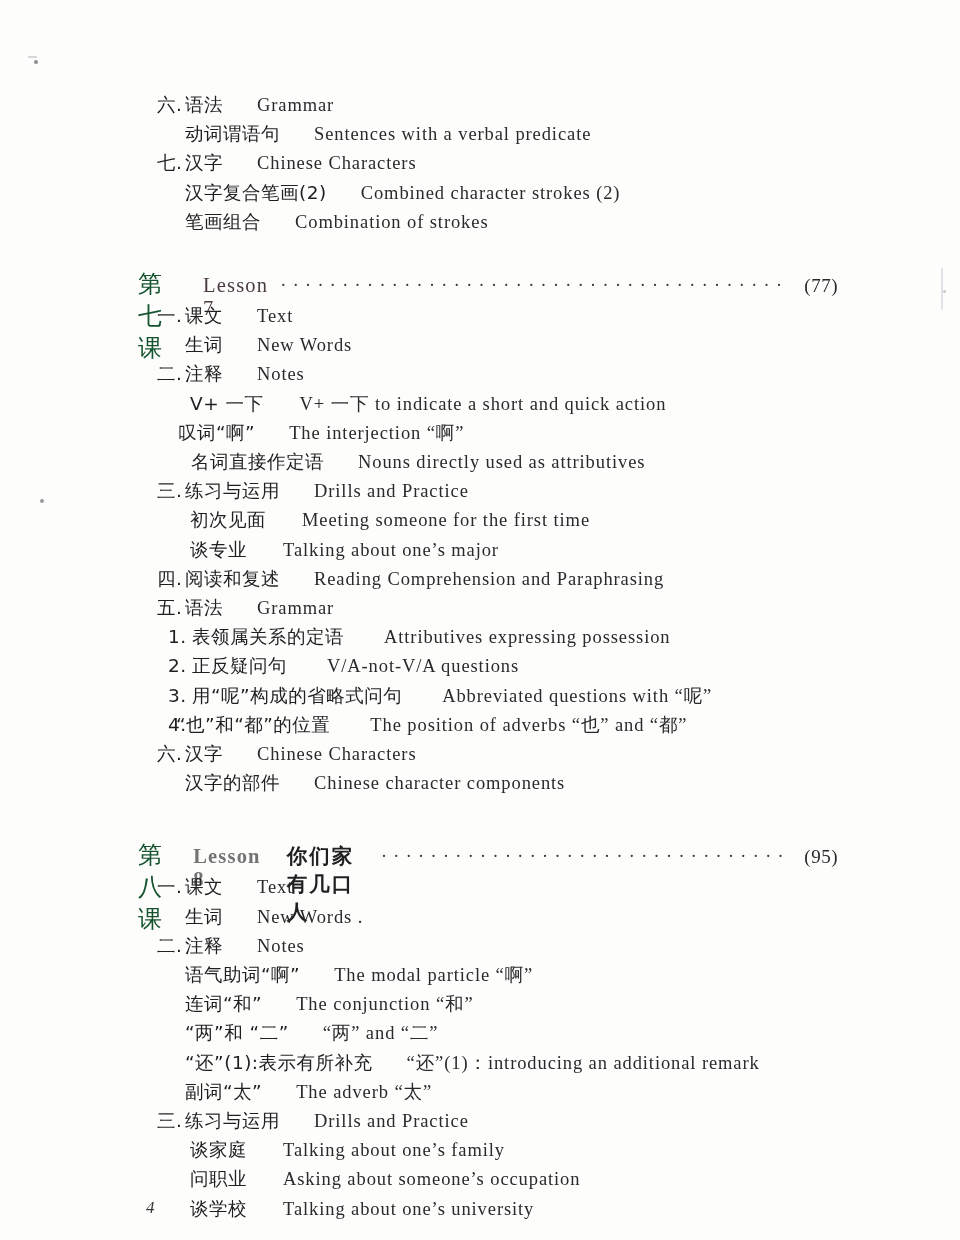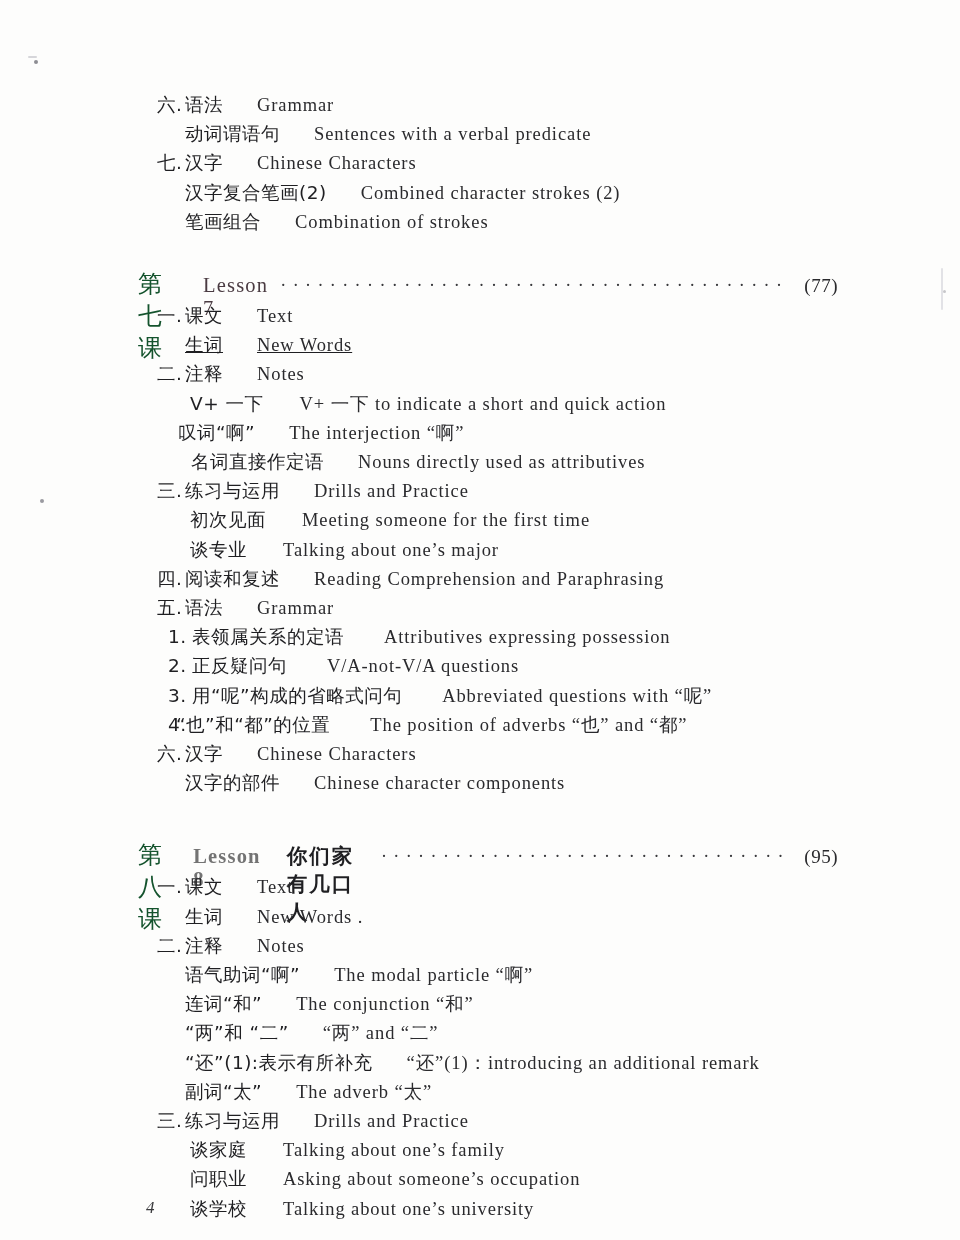--- a/index.html
+++ b/index.html
@@ -154,21 +154,21 @@
         <span class="lh-cn">第七课</span>
         <span class="lh-en">Lesson 7</span>
         <span class="leader">······························································</span>
         <span class="pagenum">(77)</span>
       </div>
       <div class="line" style="top: 303px; left: 0px;">
         <span class="cn" style="position: absolute; left: 157px;">一.</span>
         <span style="position: absolute; left: 185px; white-space: nowrap;"><span class="cn">课文</span><span style="display: inline-block; width: 34px;"></span><span class="en">Text</span></span>
       </div>
       <div class="line" style="top: 332.2px; left: 0px;">
-        <span style="position: absolute; left: 185px; white-space: nowrap; text-decoration: underline;"><span class="cn">生词</span><span style="display: inline-block; width: 34px;"></span><span class="en">New Words</span></span>
+        <span style="position: absolute; left: 185px; white-space: nowrap;"><span class="cn">生词</span><span style="display: inline-block; width: 34px;"></span><span class="en">New Words</span></span>
       </div>
       <div class="line" style="top: 361.4px; left: 0px;">
         <span class="cn" style="position: absolute; left: 157px;">二.</span>
         <span style="position: absolute; left: 185px; white-space: nowrap;"><span class="cn">注释</span><span style="display: inline-block; width: 34px;"></span><span class="en">Notes</span></span>
       </div>
       <div class="line" style="top: 390.6px; left: 0px;">
         <span style="position: absolute; left: 190px; white-space: nowrap;"><span class="cn">V+ 一下</span><span style="display: inline-block; width: 36px;"></span><span class="en">V+ 一下 to indicate a short and quick action</span></span>
       </div>
       <div class="line" style="top: 419.8px; left: 0px;">
         <span style="position: absolute; left: 178px; white-space: nowrap;"><span class="cn">叹词“啊”</span><span style="display: inline-block; width: 34px;"></span><span class="en">The interjection “啊”</span></span>

